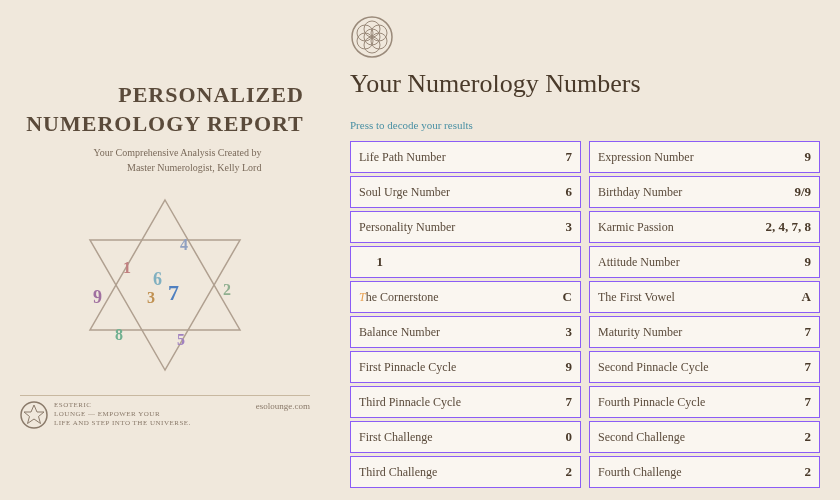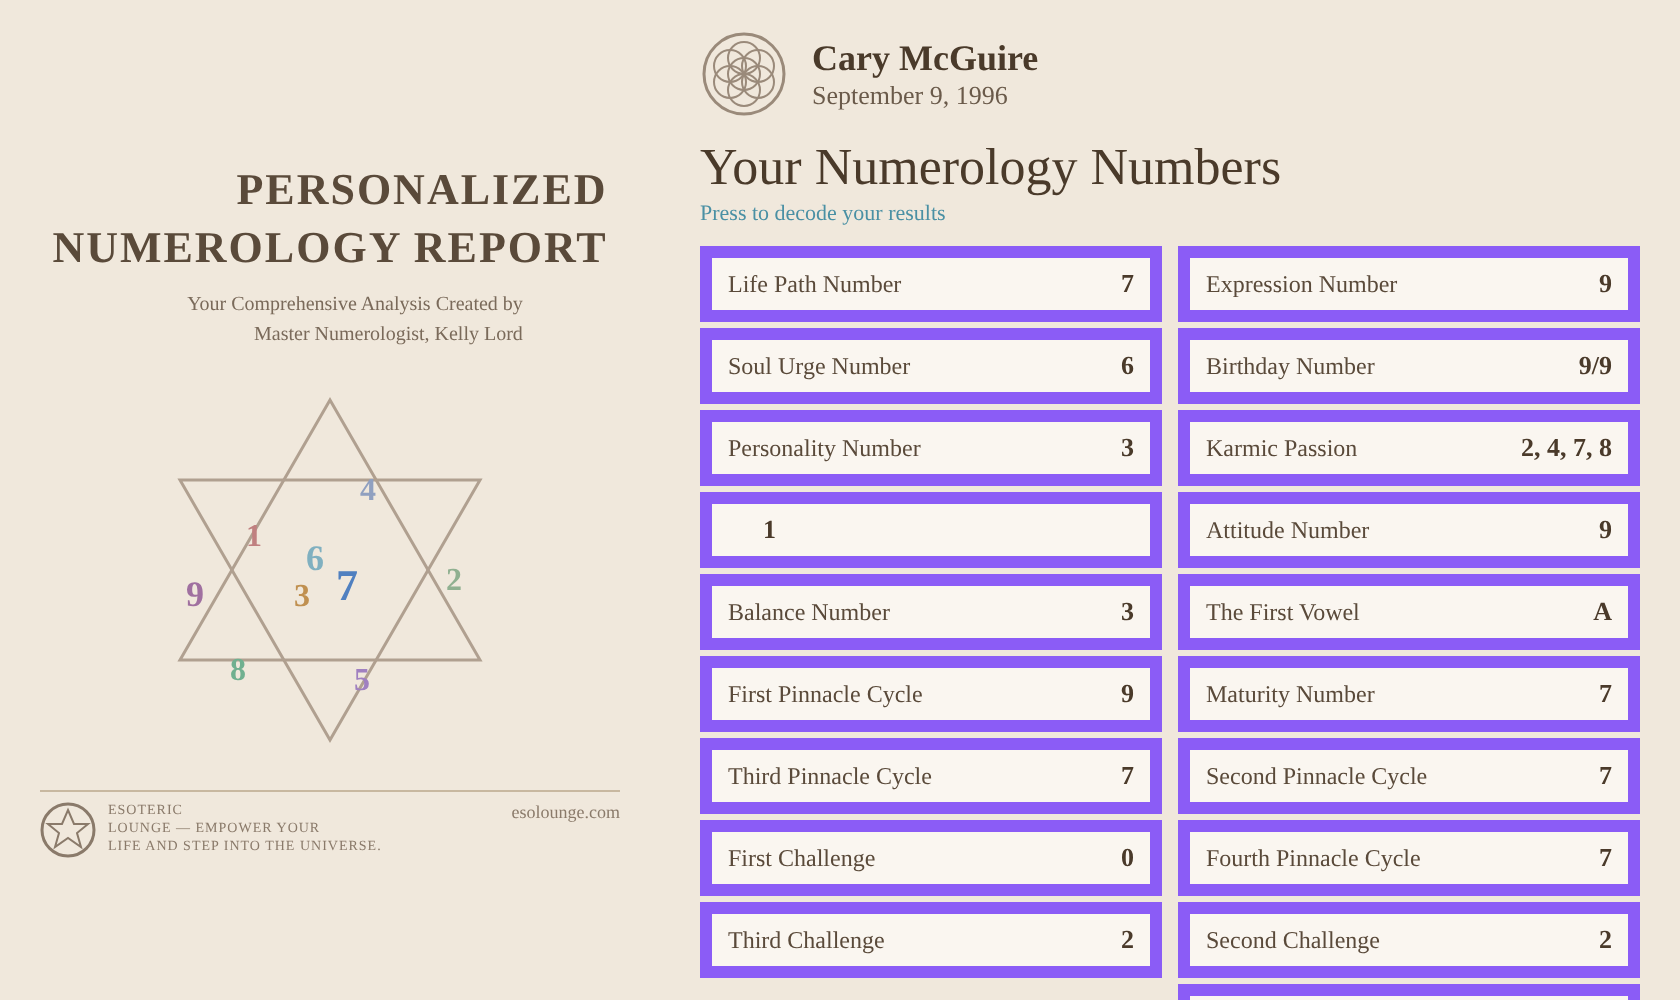--- a/index.html
+++ b/index.html
@@ -118,42 +118,42 @@
 
     .profile-date {
       font-size: 13px;
       color: #6a5a4a;
     }
 
     .section-title {
       font-size: 26px;
       color: #4a3a2a;
       font-weight: normal;
-      margin-bottom: 2px;
+      margin-bottom: 20px;
     }
 
     .section-subtitle {
       font-size: 11px;
       color: #4a90a4;
       margin-bottom: 10px;
     }
 
     
     .numbers-grid {
       display: grid;
       grid-template-columns: 1fr 1fr;
       gap: 3px 8px;
     }
 
     .number-row {
       display: flex;
       align-items: center;
       justify-content: space-between;
       padding: 5px 8px;
-      border: 6px solid #8b5cf6;
+      border: 1px solid #8b5cf6;
       background: #faf6f0;
       min-height: 32px;
     }
 
     .number-label {
       font-size: 12px;
       color: #5a4a3a;
       font-family: Georgia, serif;
     }
 
@@ -226,24 +226,20 @@
       <circle cx="22" cy="22" r="20" fill="none" stroke="#9a8a7a" stroke-width="1.5"></circle>
 
       <circle cx="22" cy="22" r="8" fill="none" stroke="#9a8a7a" stroke-width="1"></circle>
       <circle cx="22" cy="14" r="8" fill="none" stroke="#9a8a7a" stroke-width="1"></circle>
       <circle cx="22" cy="30" r="8" fill="none" stroke="#9a8a7a" stroke-width="1"></circle>
       <circle cx="15" cy="18" r="8" fill="none" stroke="#9a8a7a" stroke-width="1"></circle>
       <circle cx="29" cy="18" r="8" fill="none" stroke="#9a8a7a" stroke-width="1"></circle>
       <circle cx="15" cy="26" r="8" fill="none" stroke="#9a8a7a" stroke-width="1"></circle>
       <circle cx="29" cy="26" r="8" fill="none" stroke="#9a8a7a" stroke-width="1"></circle>
     </svg>
-    <div>
-      <div class="profile-name">Cary McGuire</div>
-      <div class="profile-date">September 9, 1996</div>
-    </div>
   </div>
 
   <div class="section-title">Your Numerology Numbers</div>
   <div class="section-subtitle">Press to decode your results</div>
 
   <div class="numbers-grid">
 
     <div style="display: flex; flex-direction: column; gap: 3px;">
 
     <div class="number-row">
@@ -253,20 +249,24 @@
         <div class="number-row">
           <span class="number-label">Soul Urge Number</span>
           <span class="number-value">6</span>
         </div>
         <div class="number-row">
           <span class="number-label">Personality Number</span>
           <span class="number-value">3</span>
         </div>
         <div class="number-row">
           <span class="number-value">1</span>
+        </div>
+        <div class="number-row">
+          <span class="number-label"><span style="color:#e8a050;font-style:italic;">T</span>he Cornerstone</span>
+          <span class="number-value">C</span>
         </div>
         <div class="number-row">
           <span class="number-label">Balance Number</span>
           <span class="number-value">3</span>
         </div>
         <div class="number-row">
           <span class="number-label">First Pinnacle Cycle</span>
           <span class="number-value">9</span>
         </div>
         <div class="number-row">

